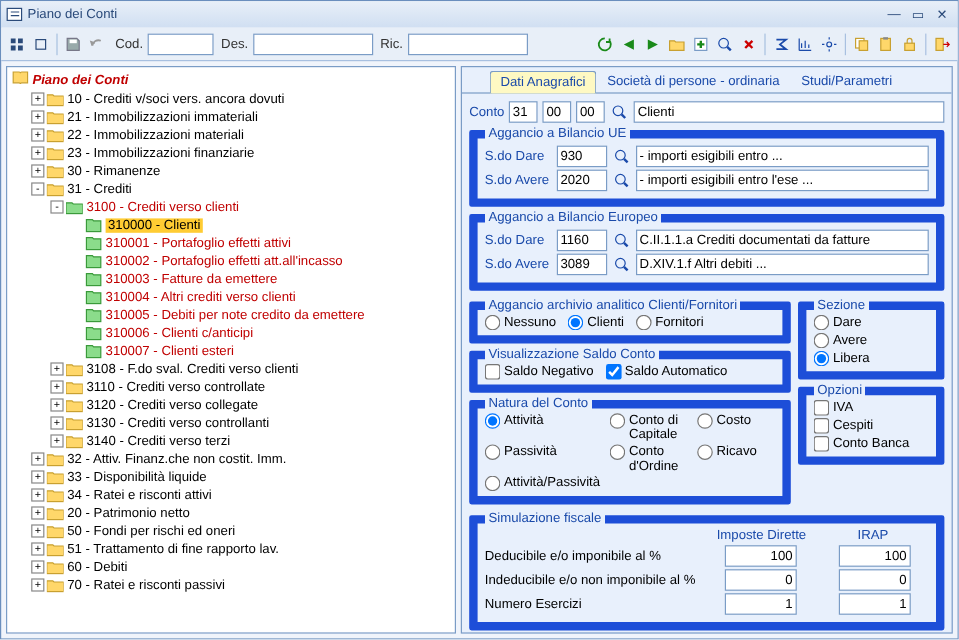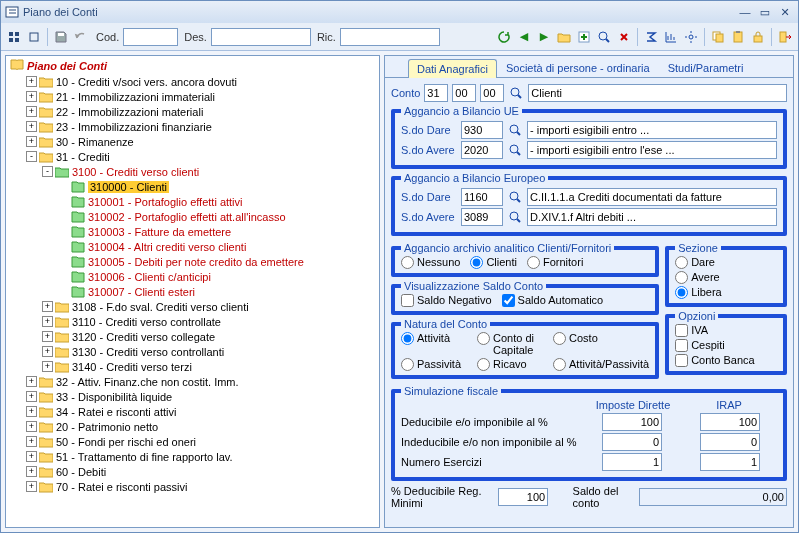--- a/index.html
+++ b/index.html
@@ -38,21 +38,21 @@
 .tab.active { background: #fef9c3; border-color: #7a9cc6; border-radius: 3px 3px 0 0; position: relative; top: 1px; margin-left: 19px; }
 .tabbody { flex: 1; padding: 4px 6px; overflow: auto; }
 
 .formrow { display: flex; align-items: center; gap: 4px; margin: 2px 0; }
 .formrow label { color: #1a4aaa; }
 .inp { height: 18px; border: 1px solid #7a9cc6; background: #fff; padding: 0 2px; text-align: left; }
 .inp.r { text-align: right; }
 .inp.ro { background: #e8f0fc; }
 .magnify { width: 16px; height: 16px; cursor: pointer; display: inline-flex; align-items: center; justify-content: center; color: #1a4aaa; }
 
-fieldset { border: 4px solid #1d4ed8; border-radius: 2px; margin: 3px 0; padding: 2px 6px 4px; }
+fieldset { border: 7px solid #1d4ed8; border-radius: 2px; margin: 3px 0; padding: 2px 6px 4px; }
 fieldset legend { color: #1a4aaa; padding: 0 3px; }
 
 .radiogrp, .checkgrp { display: flex; flex-wrap: wrap; gap: 2px 10px; }
 .radiogrp label, .checkgrp label { display: flex; align-items: flex-start; gap: 3px; color: #000; cursor: pointer; }
 .radiogrp input, .checkgrp input { margin: 0; }
 
 .section-small { display: flex; gap: 6px; }
 .section-small fieldset { flex: 1; }
 
 .simhdr { display: flex; }
@@ -515,20 +515,24 @@
                 <label>
                     <input type="radio" name="nat" style=""> 
                     <span>Costo</span>
                   </label>
                 <label>
                     <input type="radio" name="nat" style=""> 
                     <span>Passività</span>
                   </label>
                 <label>
                     <input type="radio" name="nat" style=""> 
+                    <span>Conto d'Ordine</span>
+                  </label>
+                <label>
+                    <input type="radio" name="nat" style=""> 
                     <span>Ricavo</span>
                   </label>
                 <label>
                     <input type="radio" name="nat" style=""> 
                     <span>Attività/Passività</span>
                   </label>
               </div>
             </fieldset>
           </div>
           <div style="flex:1">

